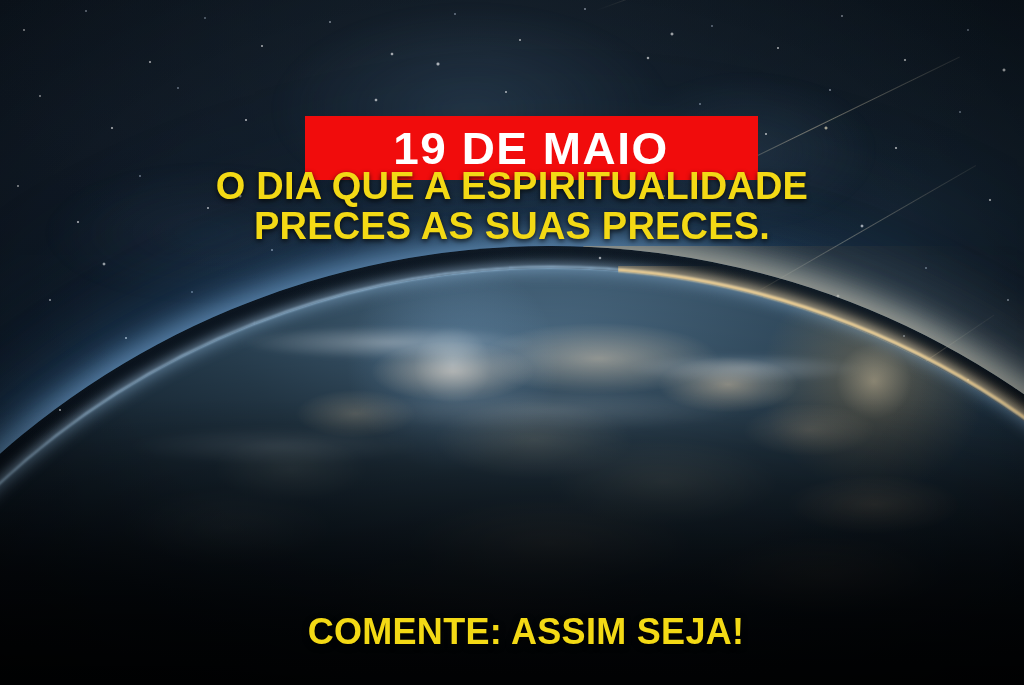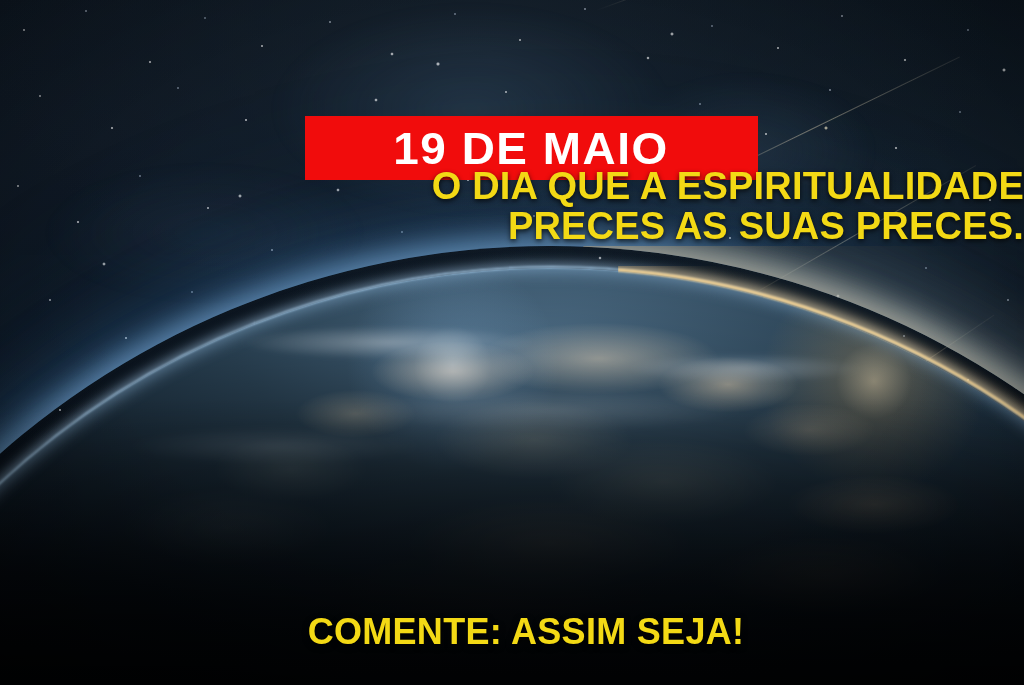--- a/index.html
+++ b/index.html
@@ -304,21 +304,21 @@
     line-height: 1;
     white-space: nowrap;
     transform: scaleX(1.02);
   }
 
   .headline {
     position: absolute;
     left: 0;
     right: 0;
     top: 166px;
-    text-align: right;
+    text-align: center;
     color: #F3D915;
     font-size: 38px;
     font-weight: bold;
     line-height: 40px;
     letter-spacing: 0.2px;
     text-shadow: 0 2px 5px rgba(0,0,0,0.75);
   }
   .headline-line { display: block; }
 
   .body-copy {

